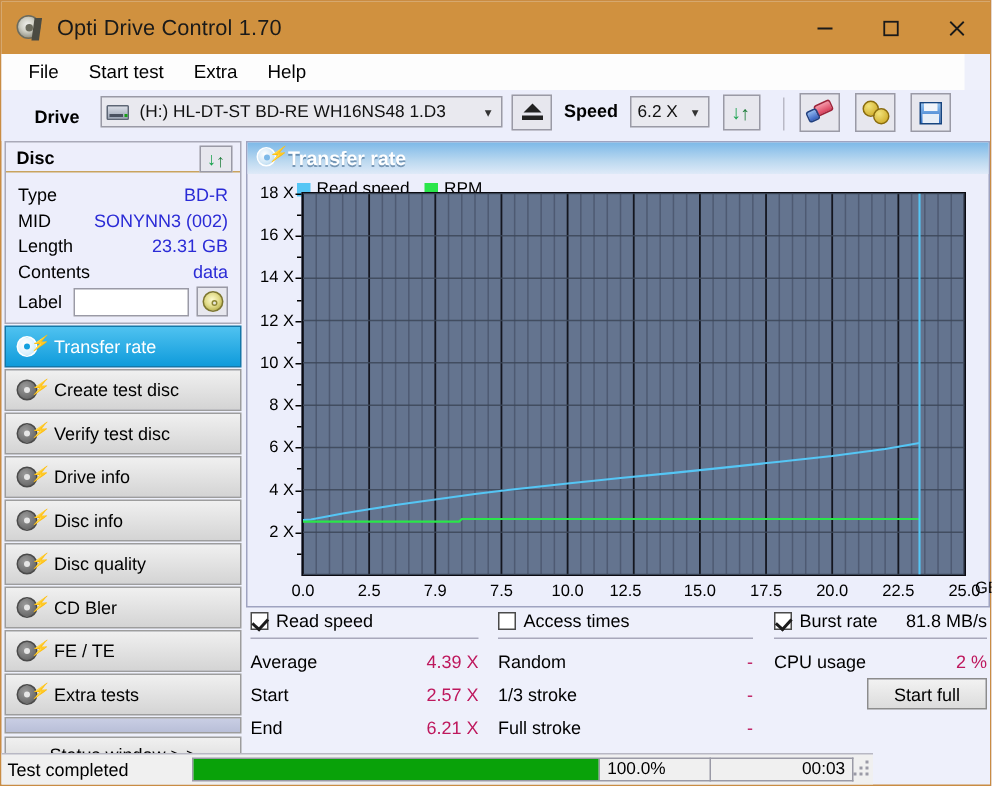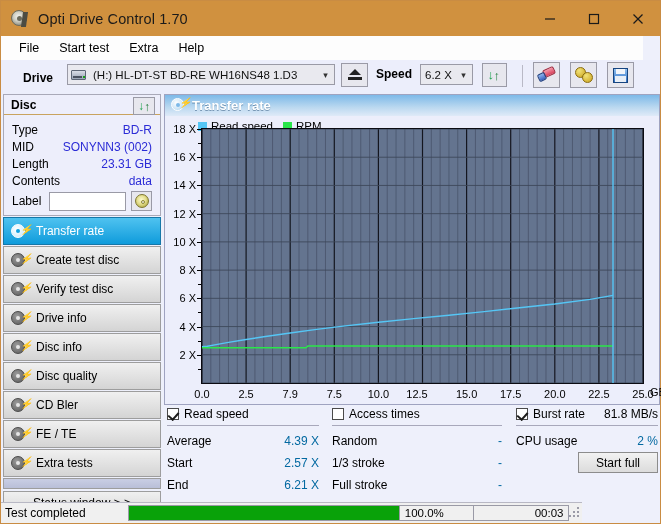--- a/index.html
+++ b/index.html
@@ -271,21 +271,21 @@
     position:relative;margin-right:5px;flex:none;
   }
   .cbx.on:after{
     content:"";position:absolute;left:2px;top:1px;width:5px;height:8px;
     border:solid #1b1b1b;border-width:0 2px 2px 0;transform:rotate(42deg);
   }
   .cb-lab{font-size:12px;color:#000;}
   .hr{height:1px;background:#a8a8bb;margin-top:3px;margin-bottom:4px;}
   .srow{display:flex;height:22px;align-items:center;font-size:12px;}
   .srow .k{color:#000;}
-  .srow .v{color:#0369a1;margin-left:auto;}
+  .srow .v{color:#be185d;margin-left:auto;}
   .hdr-val{color:#000000;font-size:12px;margin-left:auto;text-align:right;}
   .act-btn{
     width:80px;height:21px;background:linear-gradient(#f2f2f2,#dcdcdc);
     border:1px solid #8c8c8c;box-sizing:border-box;
     font-size:12px;color:#000;display:flex;align-items:center;justify-content:center;
   }
   
   #statusbar{
     position:absolute;left:0;bottom:0;width:581px;height:21px;
     background:#f0f0f0;border-top:1px solid #b8b8c4;box-sizing:border-box;

